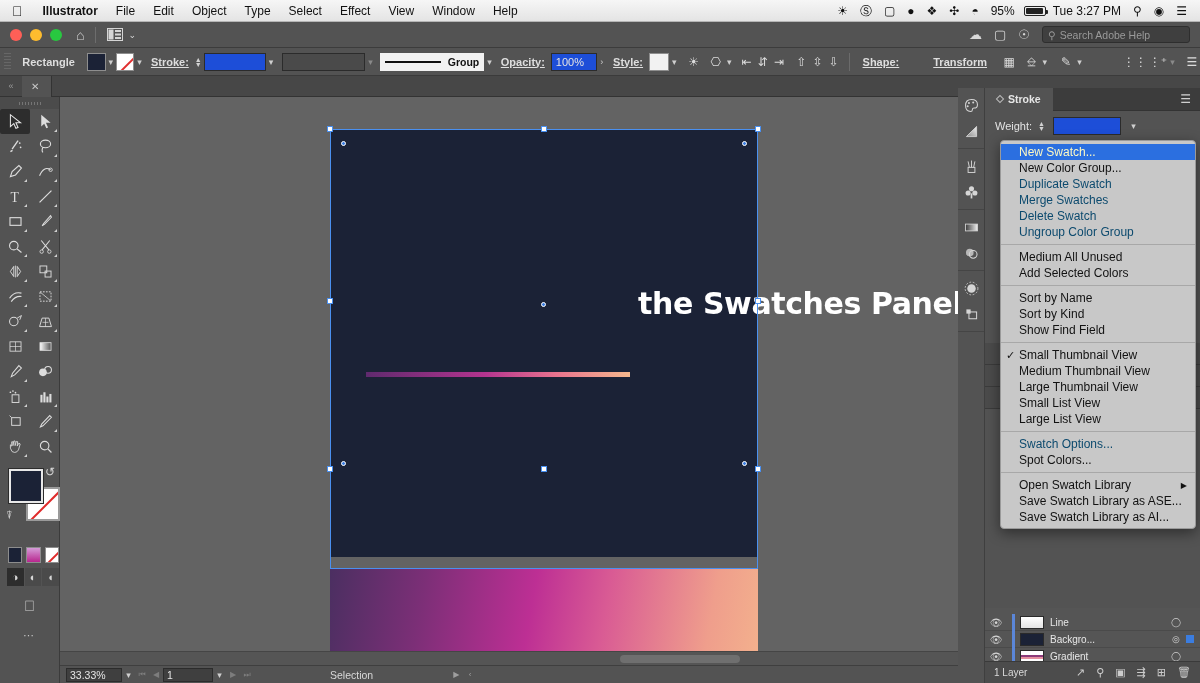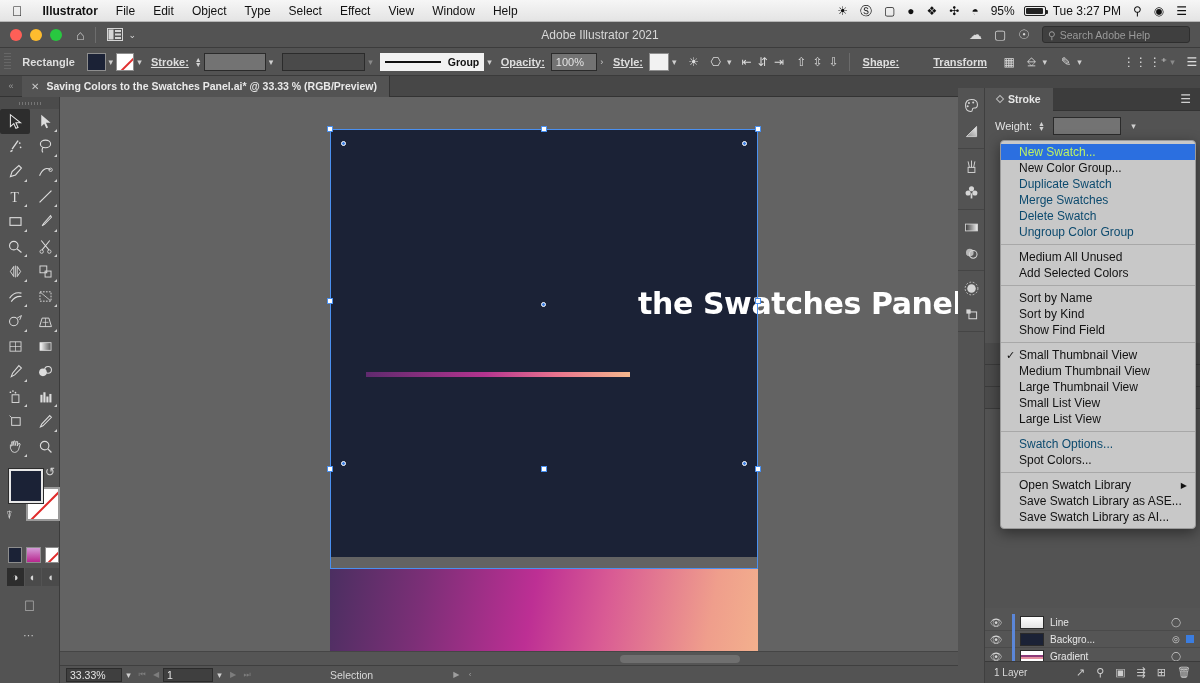--- a/index.html
+++ b/index.html
@@ -63,21 +63,21 @@
     display:flex; align-items:center; color:#ddd; font-size:11px;
   }
   #ctrlbar .grip { width:9px;height:18px;margin:0 5px 0 4px;
     background: repeating-linear-gradient(#777 0 1px, transparent 1px 3px); opacity:.55;}
   .cb-label{padding:0 6px;white-space:nowrap;color:#dedede;font-weight:bold;}
   .cb-label.u{text-decoration:underline;}
   .swatch-btn{width:22px;height:18px;border:1px solid #8e8e8e;background:#1b2236;}
   .swatch-none{width:22px;height:18px;border:1px solid #8e8e8e;background:#fff;position:relative;overflow:hidden;}
   .swatch-none:after{content:"";position:absolute;left:-4px;top:8px;width:32px;height:1.6px;background:#e03030;transform:rotate(-45deg);}
   .caret{display:inline-block;width:13px;text-align:center;color:#cfcfcf;font-size:9px;}
-  .field{background:#737373;border:1px solid #2b2b2b;height:18px;display:flex;align-items:center;padding:0 4px;color:#e3e3e3;}
+  .field{background:#1d4ed8;border:1px solid #2b2b2b;height:18px;display:flex;align-items:center;padding:0 4px;color:#e3e3e3;}
   .field.dis{background:#4a4a4a;color:#8a8a8a;}
   .stepper{display:inline-flex;flex-direction:column;line-height:5px;font-size:7px;color:#d2d2d2;margin-right:2px;}
   .divider{width:1px;height:18px;background:#6b6b6b;margin:0 7px;}
   .icobtn{width:20px;height:19px;display:flex;align-items:center;justify-content:center;color:#dcdcdc;font-size:12px;}
 
   
   #tabbar{
     position:absolute; left:0; top:76px; width:1200px; height:21px;
     background:#474747; border-bottom:1px solid #333;
     display:flex; align-items:center;
@@ -175,21 +175,21 @@
 
   
   #ctxmenu{
     position:absolute;left:1000px;top:140px;width:196px;
     background:#c8c8c8;border:1px solid #9a9a9a;border-radius:4px;
     box-shadow:0 4px 14px rgba(0,0,0,.45);
     padding:3px 0;font-size:12px;color:#121212;
     font-family:"Liberation Sans",sans-serif;
   }
   #ctxmenu .mi{height:16px;display:flex;align-items:center;padding:0 8px 0 18px;white-space:nowrap;position:relative;}
-  #ctxmenu .mi.hl{background:#2b6fe0;color:#bef264;}
+  #ctxmenu .mi.hl{background:#2b6fe0;color:#fef9c3;}
   #ctxmenu .mi.dis{color:#0c4a6e;}
   #ctxmenu .mi .chk{position:absolute;left:5px;font-size:11px;}
   #ctxmenu .mi .sub{margin-left:auto;font-size:8px;}
   #ctxmenu .msep{height:1px;background:#a8a8a8;margin:4px 0;}
 </style>
 </head>
 <body>
 
 <div id="macbar">
   <span class="apple"></span>
@@ -233,21 +233,20 @@
   <span class="arrange">
     <svg width="16" height="13" viewBox="0 0 16 13">
         <rect x="0.5" y="0.5" width="15" height="12" fill="none" stroke="#d5d5d5"></rect>
         <rect x="1.5" y="1.5" width="5" height="10" fill="#d5d5d5"></rect>
         <rect x="8" y="2" width="6" height="2" fill="#d5d5d5"></rect>
         <rect x="8" y="5.5" width="6" height="2" fill="#d5d5d5"></rect>
         <rect x="8" y="9" width="6" height="2" fill="#d5d5d5"></rect>
       </svg>
     <span style="font-size:9px">⌄</span>
   </span>
-  <span id="apptitle">Adobe Illustrator 2021</span>
   <span class="tright">
     <span style="font-size:13px">☁</span>
     <span style="font-size:13px">▢</span>
     <span style="font-size:13px">☉</span>
     <span class="searchbox">
       <span>⚲</span>
       <span>Search Adobe Help</span>
     </span>
   </span>
 </div>
@@ -300,21 +299,20 @@
   <span class="icobtn" style="margin-left:40px">⋮⋮</span>
   <span class="icobtn" style="margin-left:4px">⋮⁺</span>
   <span class="caret" style="color:#8a8a8a">▾</span>
   <span class="icobtn" style="margin-left:6px">☰</span>
 </div>
 
 <div id="tabbar">
   <span class="lchev">«</span>
   <span class="doctab">
     <span class="x">✕</span>
-    <span>Saving Colors to  the Swatches Panel.ai* @ 33.33 % (RGB/Preview)</span>
   </span>
 </div>
 
 <div id="tools">
   <div class="thandle"></div>
   <div class="tgrid">
     <div class="tool sel">
         <svg viewBox="0 0 20 20">
           <path d="M4 2 L4 16 L8 12.5 L10.5 18 L13 17 L10.5 11.5 L16 11.5 Z" fill="none" stroke="#e8e8e8" stroke-width="1.2"></path>
         </svg>

